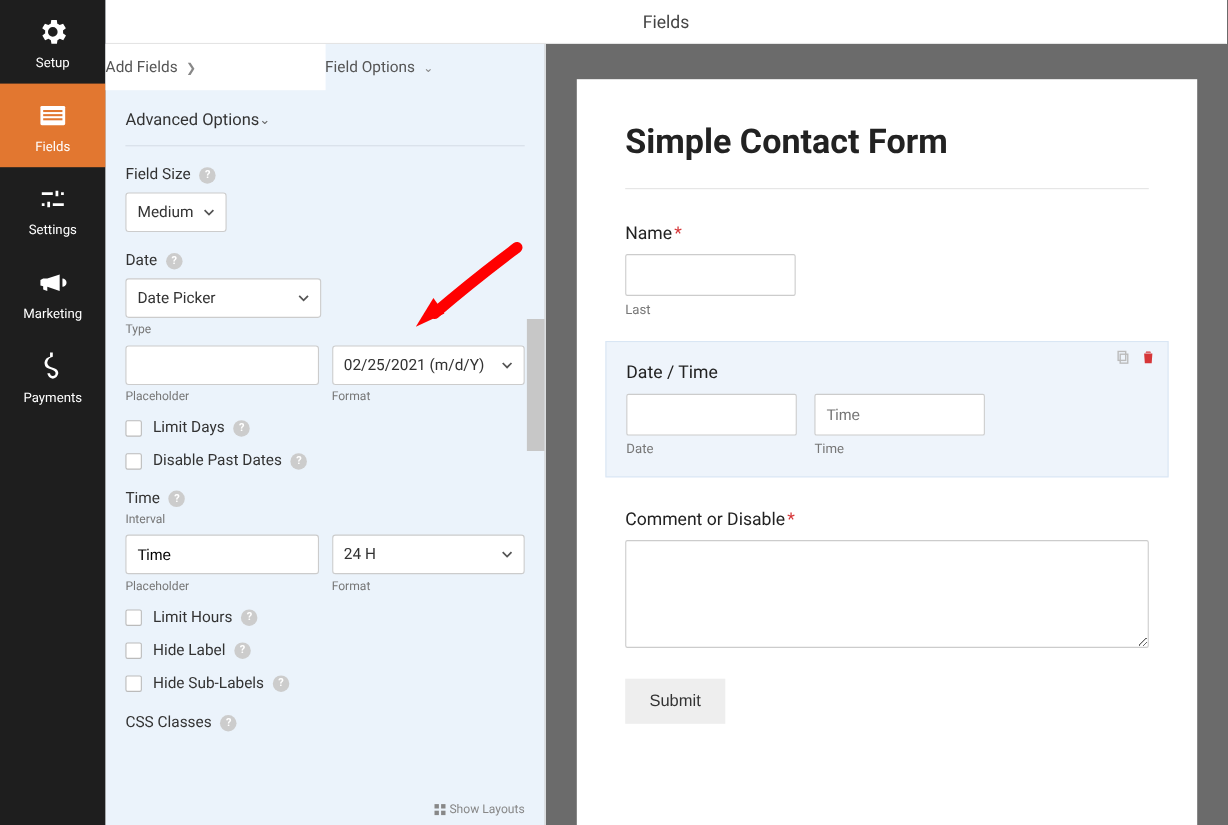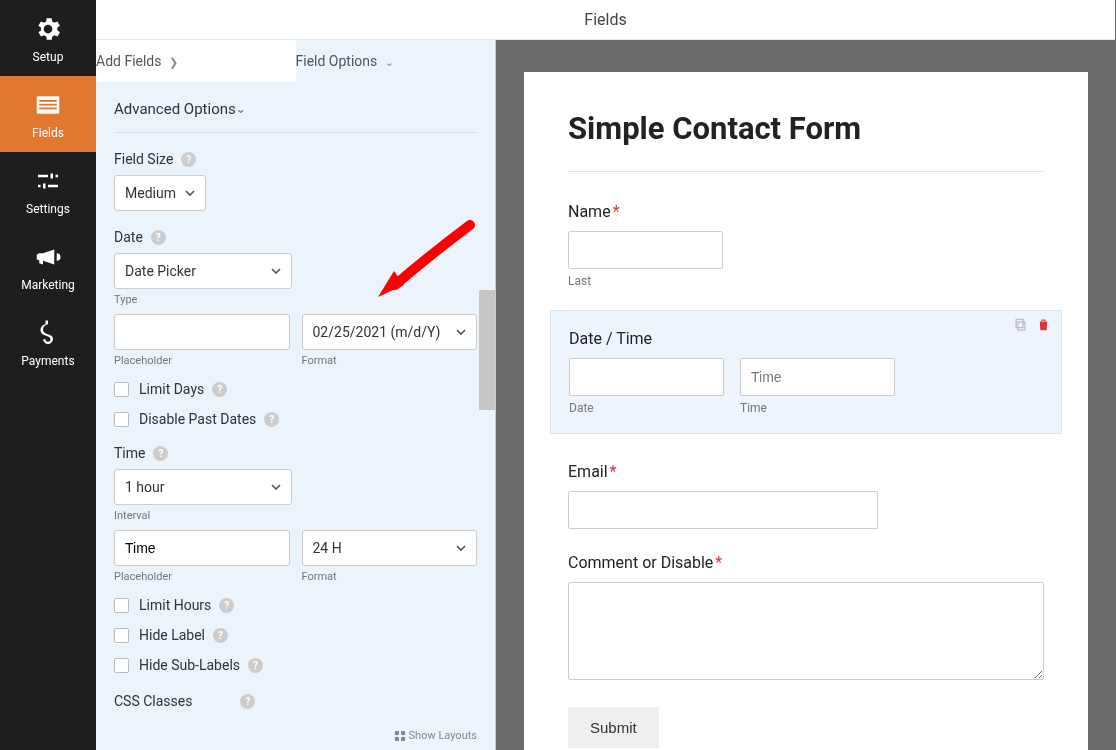--- a/index.html
+++ b/index.html
@@ -171,26 +171,20 @@
       <div class="chk">
         <span class="chk-box"></span>
         <span>Disable Past Dates</span>
         <span class="help">?</span>
       </div>
 
       <div class="lbl">
         <span>Time</span>
         <span class="help">?</span>
       </div>
-      <div class="sel mid">
-        <span>1 hour</span>
-        <svg class="chevd" width="10" height="8">
-            <polyline points="1,2 5,6 9,2"></polyline>
-          </svg>
-      </div>
       <div class="sublbl">Interval</div>
 
       <div class="row">
         <div class="col">
           <input class="inp" value="Time" style="">
           <div class="sublbl">Placeholder</div>
         </div>
         <div class="col">
           <div class="sel">
             <span>24 H</span>
@@ -211,21 +205,21 @@
         <span class="chk-box"></span>
         <span>Hide Label</span>
         <span class="help">?</span>
       </div>
       <div class="chk">
         <span class="chk-box"></span>
         <span>Hide Sub-Labels</span>
         <span class="help">?</span>
       </div>
 
-      <div class="lbl" style="margin-top:20px;gap:40px;">
+      <div class="lbl" style="margin-top:20px;">
         <span>CSS Classes</span>
         <span class="help">?</span>
       </div>
 
       <div class="show-layouts">
         <span class="grid-ico"></span><span>Show Layouts</span>
       </div>
     </div>
     <div class="scroll-thumb"></div>
   </div>
@@ -262,26 +256,20 @@
             <input class="finput" style="">
             <div class="fsublabel">Date</div>
           </div>
           <div class="pcol half">
             <input class="finput" placeholder="Time" style="">
             <div class="fsublabel">Time</div>
           </div>
         </div>
       </div>
 
-      <div class="field-block">
-        <div class="flabel">
-          <span>Email</span><span class="req">*</span>
-        </div>
-        <input class="finput" style="max-width: 310px;">
-      </div>
 
       <div class="field-block">
         <div class="flabel">
           <span>Comment or Disable</span><span class="req">*</span>
         </div>
         <textarea class="ftextarea" style=""></textarea>
       </div>
 
       <button class="submit-btn">Submit</button>
     </div>

